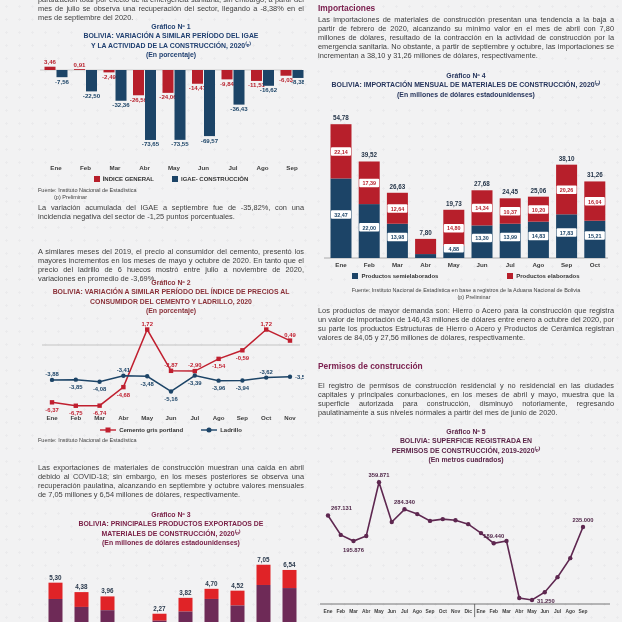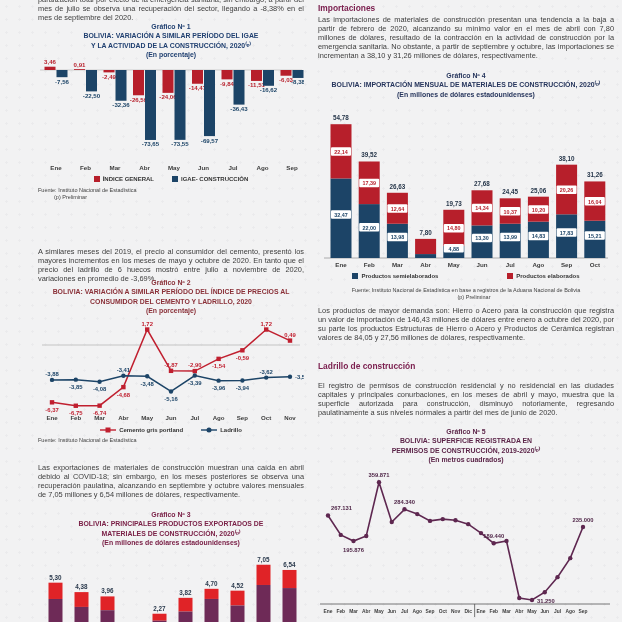--- a/index.html
+++ b/index.html
@@ -96,20 +96,21 @@
         <span class="li">
           <span class="sw" style="background: rgb(28, 68, 103);"></span>
           <span>IGAE- CONSTRUCCIÓN</span>
         </span>
       </div>
     <div class="block source" id="c1-source" style="top:187px">
         <div>Fuente: Instituto Nacional de Estadística</div>
         <div class="ind">(p) Preliminar</div>
       </div>
 
+    <p class="body block" style="top:204px">La variación acumulada del IGAE a septiembre fue de -35,82%, con una incidencia negativa del sector de -1,25 puntos porcentuales.</p>
     <p class="body block" style="top:248px">A similares meses del 2019, el precio al consumidor del cemento, presentó los mayores incrementos en los meses de mayo y octubre de 2020. En tanto que el precio del ladrillo de 6 huecos mostró entre julio a noviembre de 2020, variaciones en promedio de -3,69%.</p>
 
     <div class="block chart-titles" id="c2-titles" style="top:278px">
         <div style="color: rgb(138, 48, 56);">Gráfico Nº 2</div>
         <div style="color: rgb(138, 48, 56);">BOLIVIA: VARIACIÓN A SIMILAR PERÍODO DEL ÍNDICE DE PRECIOS AL</div>
         <div style="color: rgb(138, 48, 56);">CONSUMIDOR DEL CEMENTO Y LADRILLO, 2020</div>
         <div style="color: rgb(138, 48, 56);">(En porcentaje)</div>
       </div>
     <div class="block" id="c2-plot" style="top:322px;height:104px"><svg width="266" height="104" viewBox="0 0 266 104">
           <line x1="4" y1="23" x2="262" y2="23" stroke="#c4c4c4" stroke-width="1"></line>
@@ -327,21 +328,21 @@
           <span class="sw" style="background: rgb(183, 31, 43);"></span>
           <span>Productos elaborados</span>
         </span>
       </div>
     <div class="block source" id="c4-source" style="top:287px;text-align:center">
         <div>Fuente: Instituto Nacional de Estadística en base a registros de la Aduana Nacional de Bolivia</div>
         <div class="ind">(p) Preliminar</div>
       </div>
 
     <p class="body block" style="top:307px">Los productos de mayor demanda son: Hierro o Acero para la construcción que registra un valor de importación de 146,43 millones de dólares entre enero a octubre del 2020, por su parte los productos Estructuras de Hierro o Acero y Productos de Cerámica registran valores de 84,05 y 27,56 millones de dólares, respectivamente.</p>
-    <h3 class="sec block" style="top:361px">Ladrillo de construcción</h3>
+    <h3 class="sec block" style="top:361px">Permisos de construcción</h3>
     <p class="body block" style="top:382px">El registro de permisos de construcción residencial y no residencial en las ciudades capitales y principales conurbaciones, en los meses de abril y mayo, muestra que la superficie autorizada para construcción, disminuyó notoriamente, regresando paulatinamente a sus niveles normales a partir del mes de junio de 2020.</p>
 
     <div class="block chart-titles" id="c5-titles" style="top:427px">
         <div style="color: rgb(92, 37, 73);">Gráfico Nº 5</div>
         <div style="color: rgb(92, 37, 73);">BOLIVIA: SUPERFICIE REGISTRADA EN</div>
         <div style="color: rgb(92, 37, 73);">PERMISOS DE CONSTRUCCIÓN, 2019-2020⁽ᵖ⁾</div>
         <div style="color: rgb(92, 37, 73);">(En metros cuadrados)</div>
       </div>
     <div class="block" id="c5-plot" style="top:462px;height:158px"><svg width="299" height="158" viewBox="0 0 299 158">
           <line x1="2" y1="142" x2="292" y2="142" stroke="#555555" stroke-width="0.8"></line>

